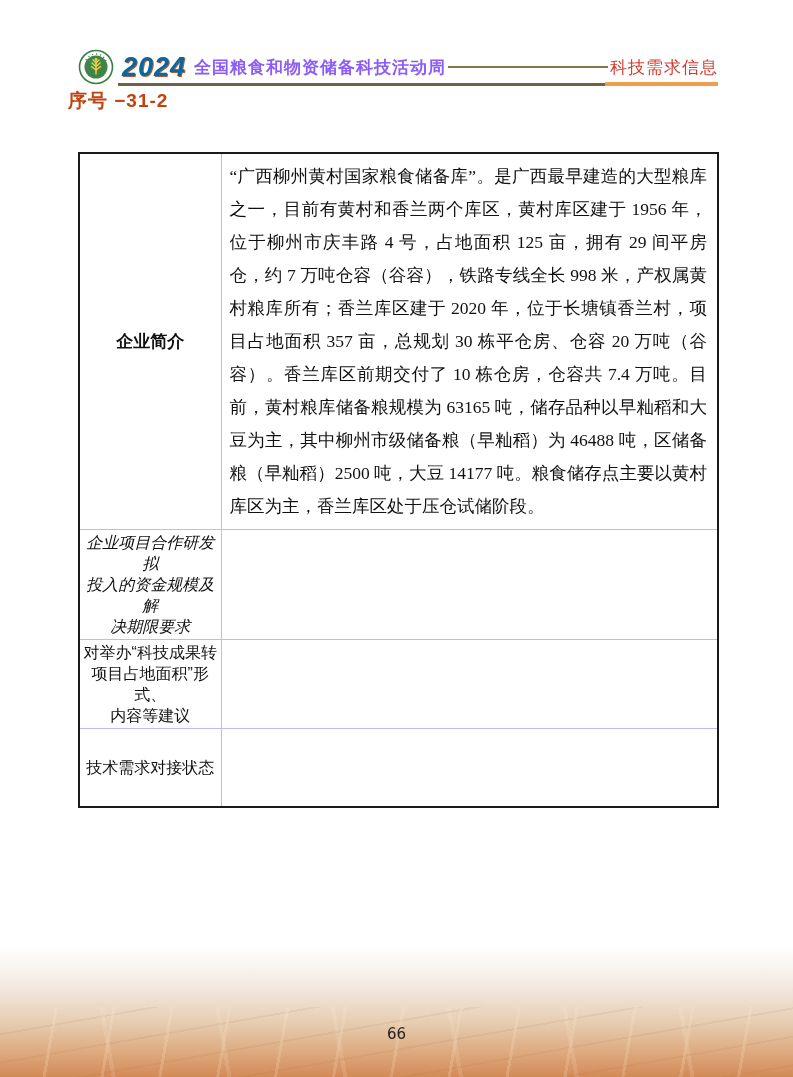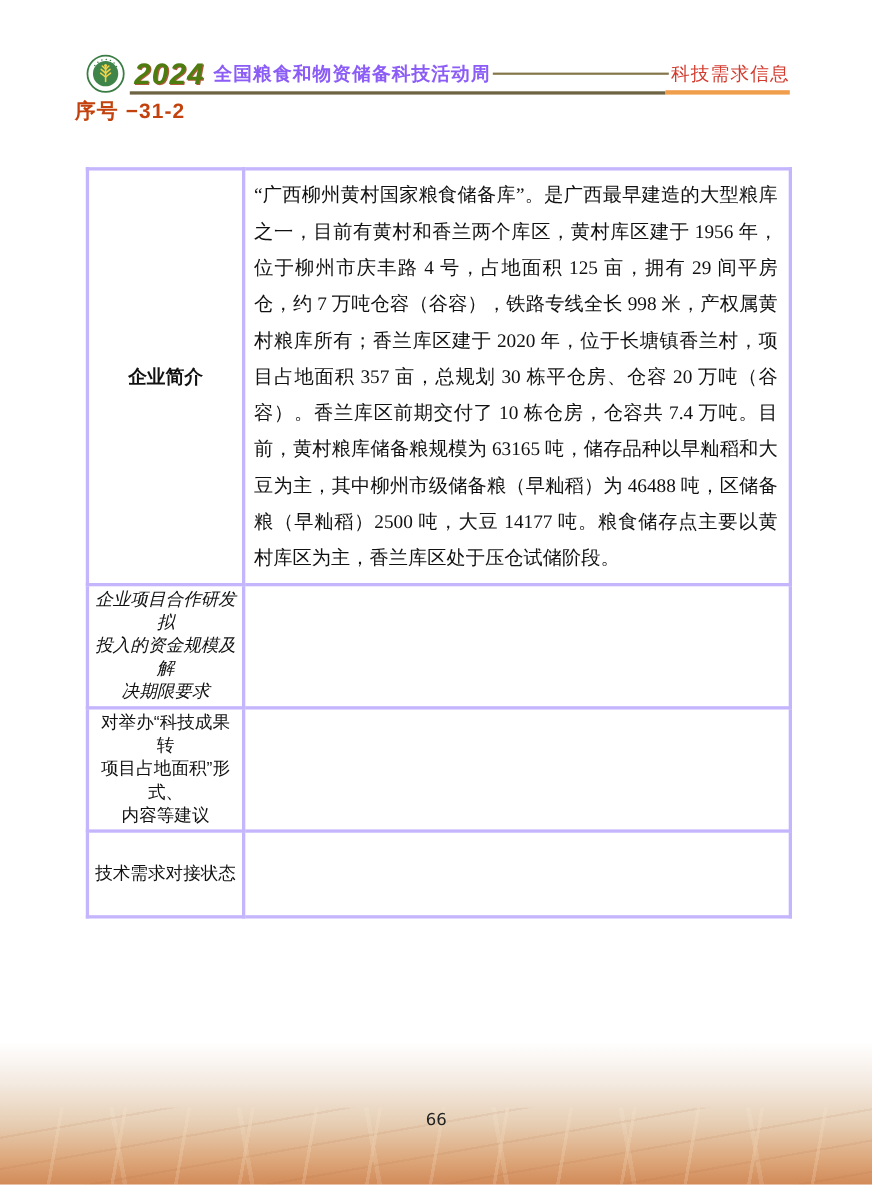--- a/index.html
+++ b/index.html
@@ -19,21 +19,21 @@
     width: 640px; height: 38px;
     display: flex;
     align-items: center;
   }
   .logo { width: 36px; height: 36px; flex: 0 0 auto; }
   .year {
     margin-left: 8px;
     font-size: 27px;
     font-weight: bold;
     font-style: italic;
-    color: #4d7c0f;
+    color: #0369a1;
     letter-spacing: 1px;
     text-shadow: 1px 1px 0 #b05a3c;
     line-height: 1;
   }
   .main-title {
     margin-left: 8px;
     font-size: 17px;
     font-weight: bold;
     color: #8b5cf6;
     letter-spacing: 1px;
@@ -74,21 +74,21 @@
   
   table.info-table {
     position: absolute;
     left: 78px; top: 152px;
     width: 639px;
     border-collapse: collapse;
     table-layout: fixed;
     border: 2px solid #1a1a1a;
   }
   table.info-table th, table.info-table td {
-    border: 3px solid #c4b5fd;
+    border: 1px solid #c4b5fd;
     vertical-align: middle;
   }
   col.c1 { width: 142px; }
   col.c2 { width: 497px; }
   tr.r0 { height: 359px; }
   tr.r1 { height: 64px; font-style: italic; }
   tr.r2 { height: 61px; }
   tr.r3 { height: 78px; }
   th.row-label {
     font-family: "Liberation Sans", sans-serif;
@@ -129,21 +129,21 @@
     position: absolute;
     left: 0; bottom: 0; width: 100%; height: 70px;
     opacity: 0.35;
     background:
       repeating-linear-gradient(100deg, transparent 0 54px, rgba(255,235,210,0.55) 54px 57px),
       repeating-linear-gradient(170deg, transparent 0 26px, rgba(170,100,50,0.25) 26px 28px),
       repeating-linear-gradient(80deg, transparent 0 110px, rgba(255,245,225,0.4) 110px 114px);
   }
   .page-number {
     position: absolute;
-    left: 0; bottom: 50px;
+    left: 0; bottom: 34px;
     width: 100%;
     text-align: center;
     font-size: 15px;
     color: #222;
     font-family: "DejaVu Sans", sans-serif;
   }
 </style>
 </head>
 <body>
 

